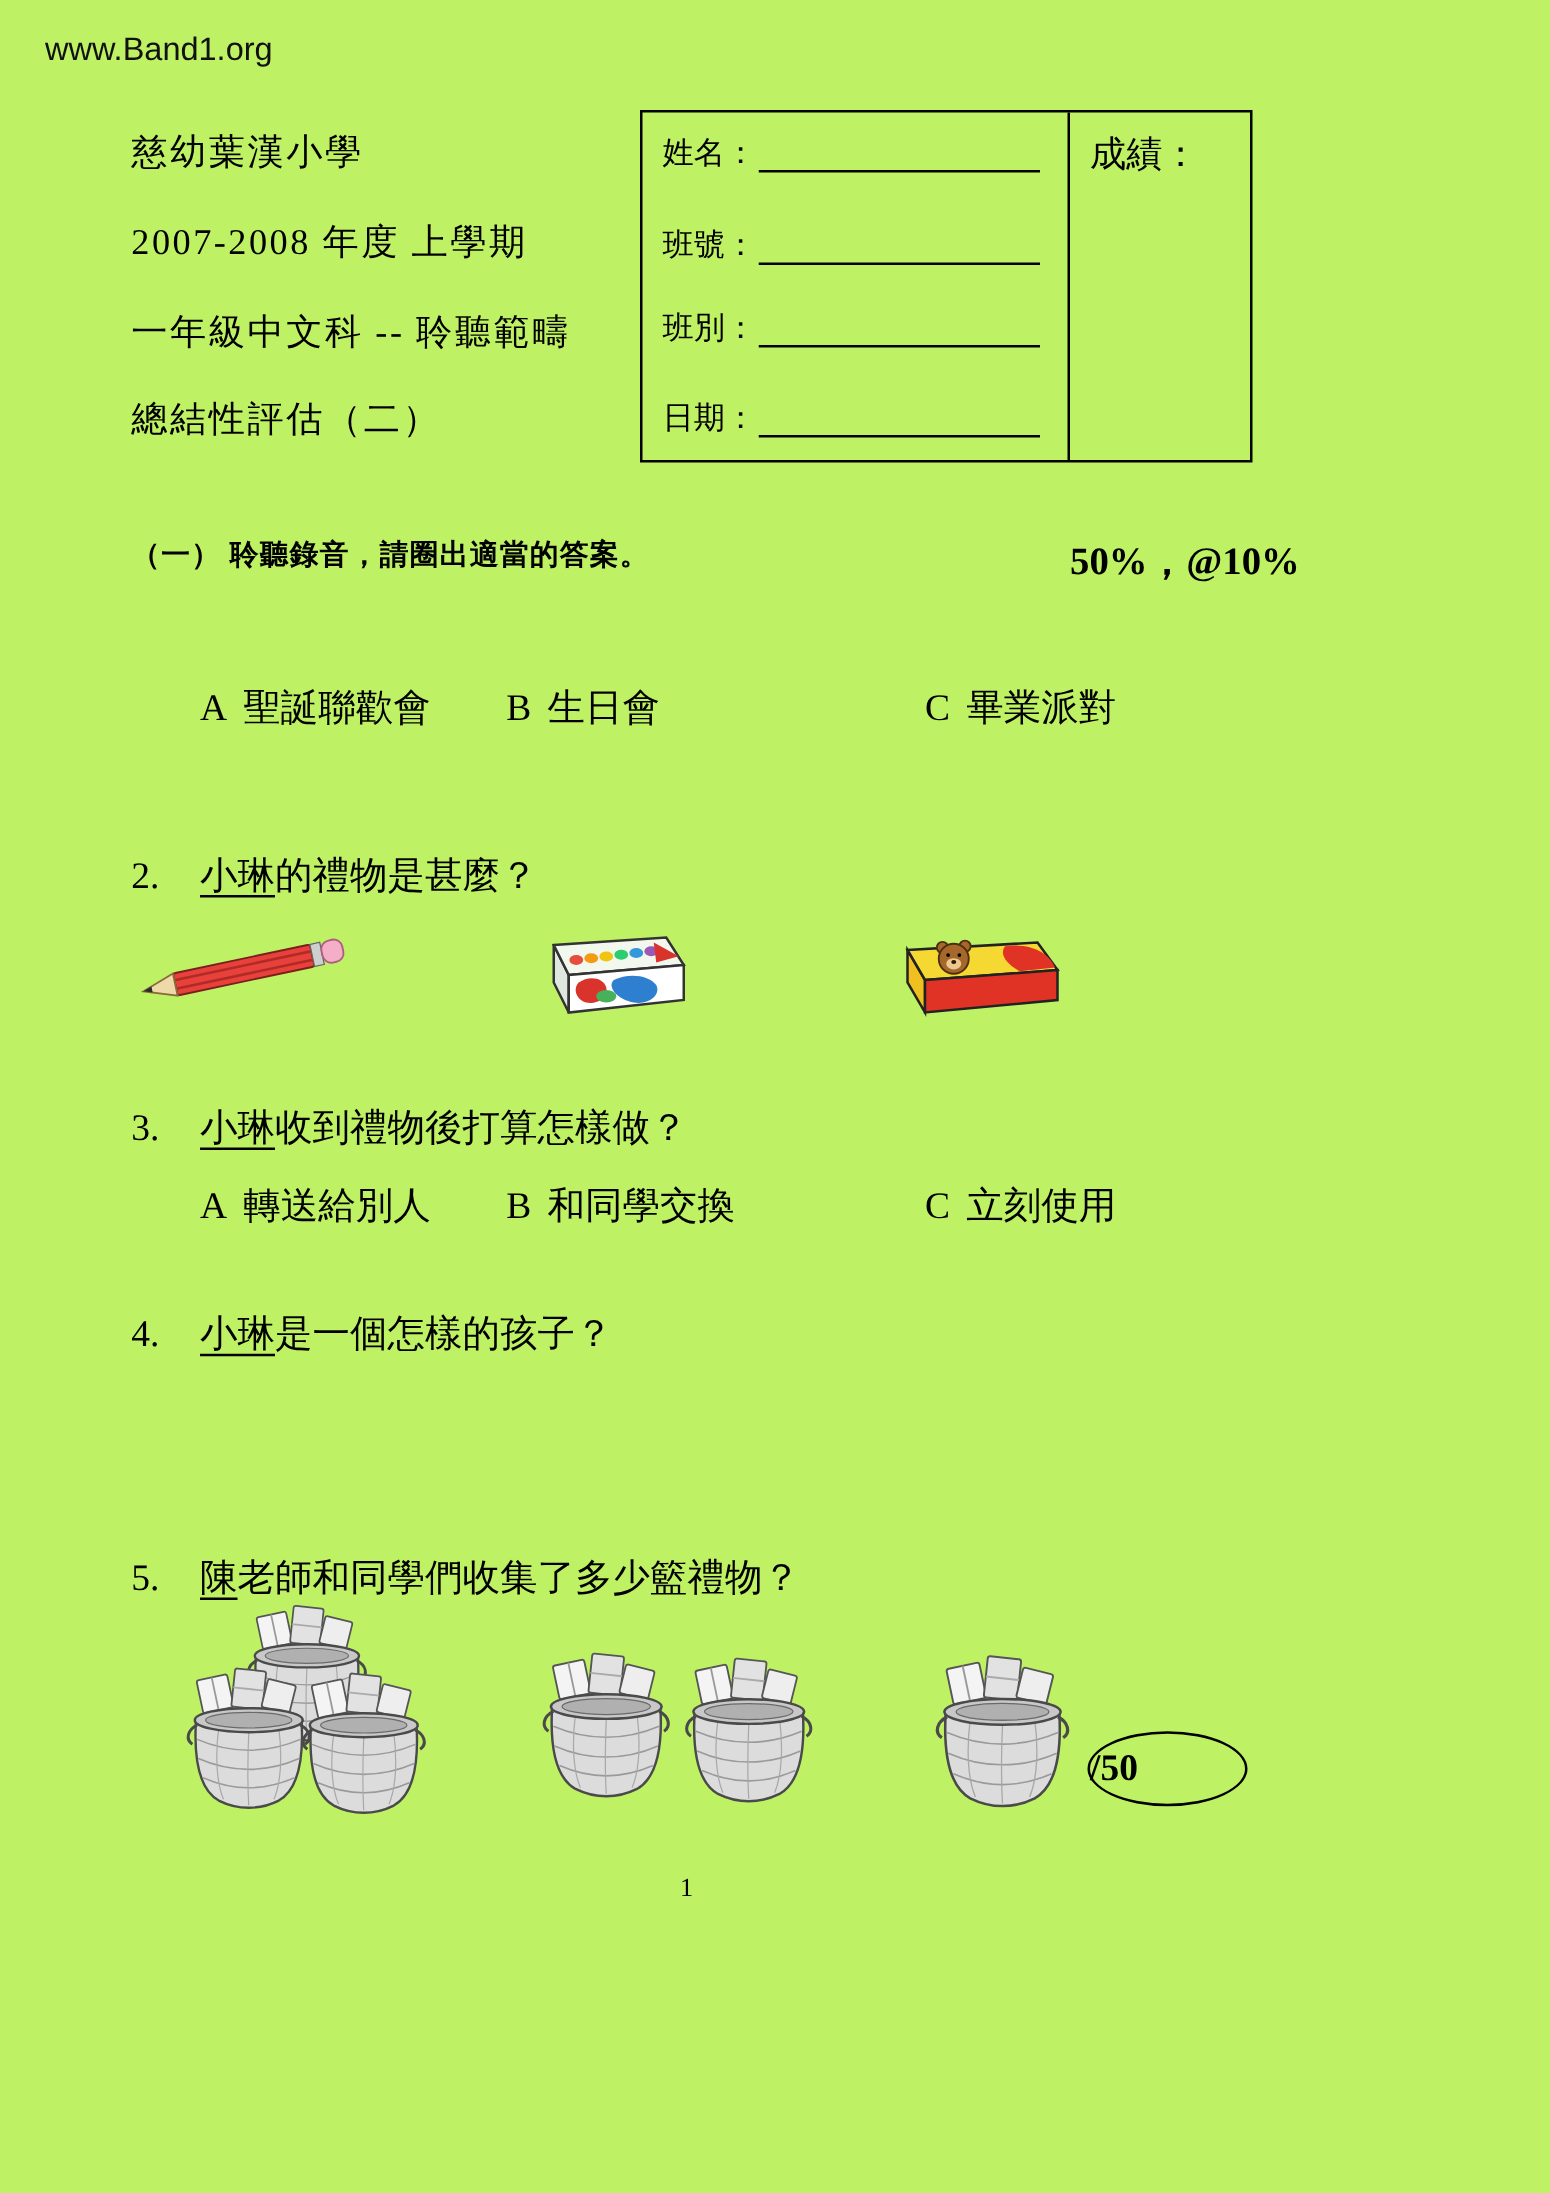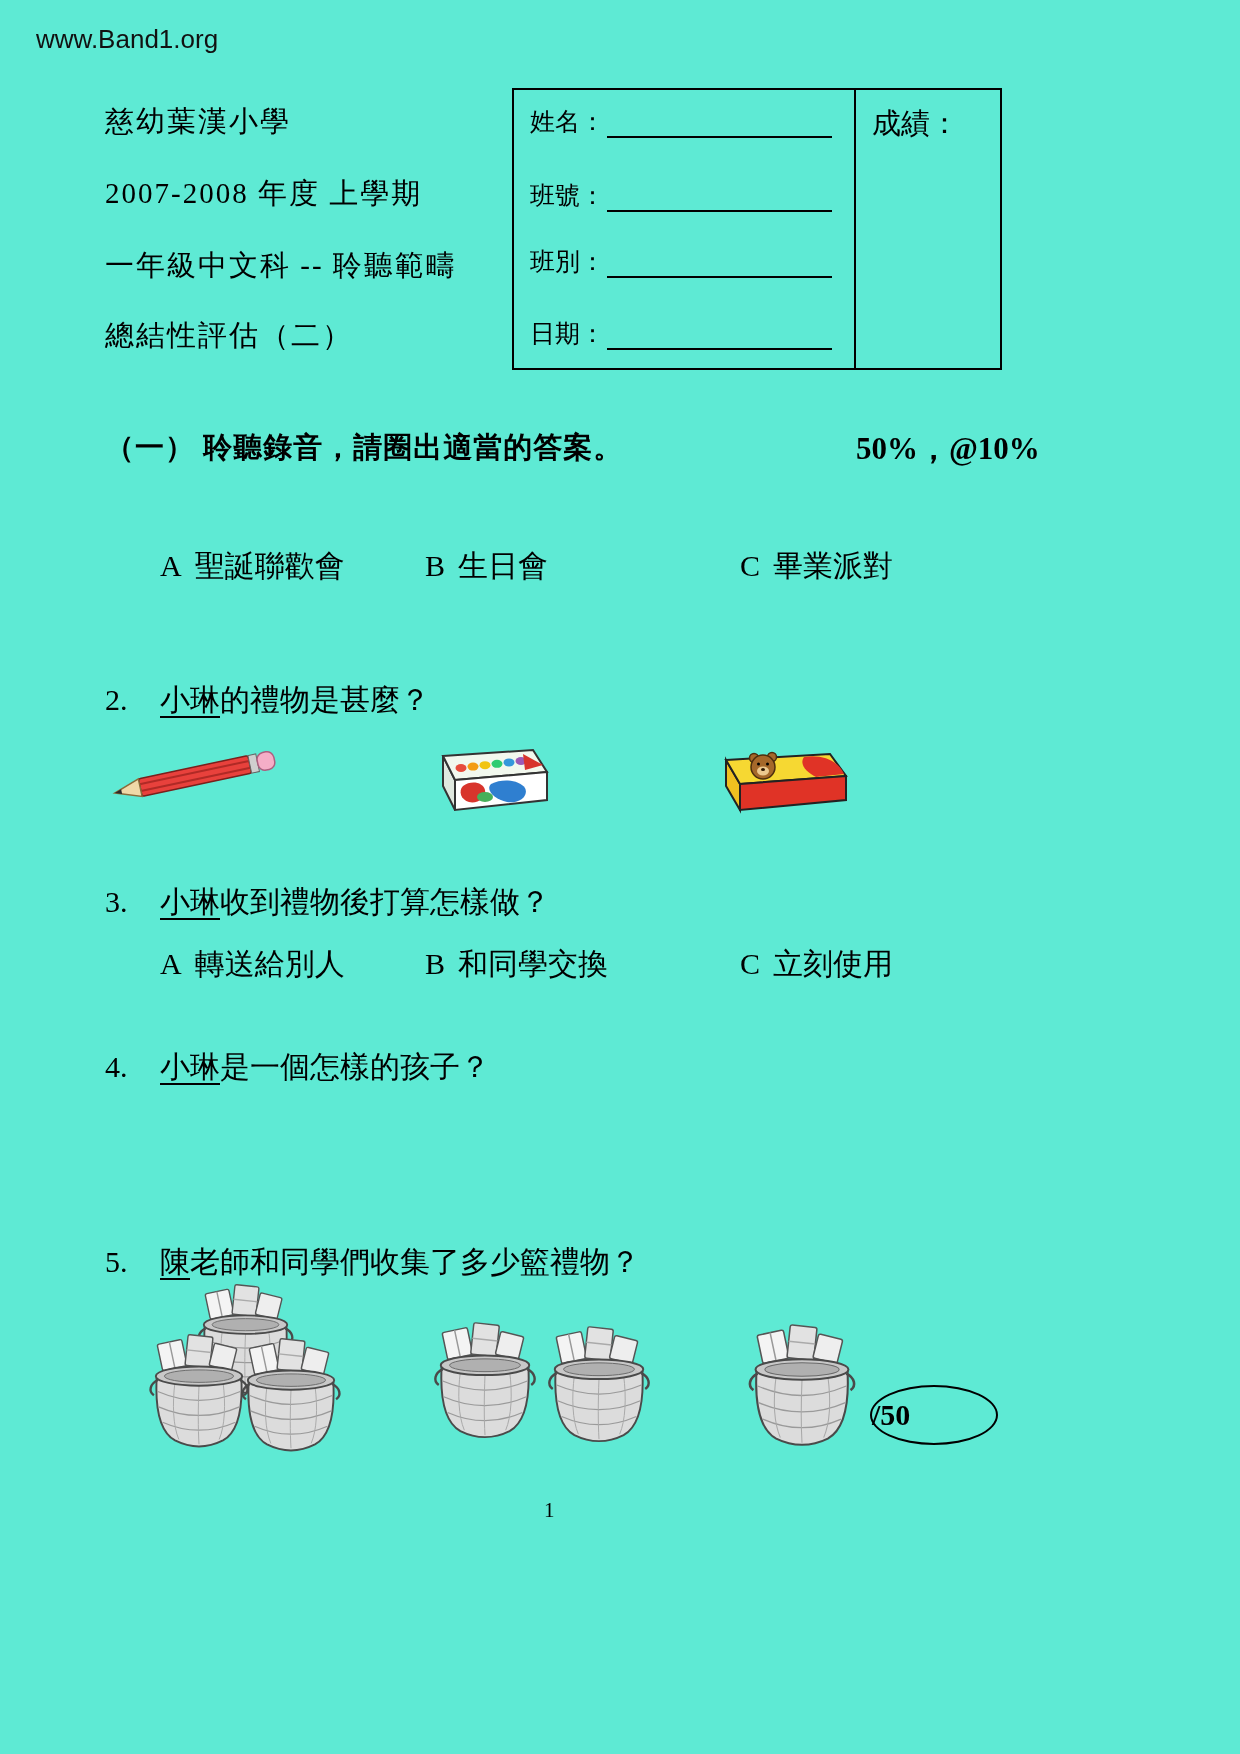--- a/index.html
+++ b/index.html
@@ -1,21 +1,21 @@
 <!DOCTYPE html>
 <html><head>
 <meta charset="utf-8">
 <style>
   * { margin: 0; padding: 0; box-sizing: border-box; }
   html, body { background: #ffffff; }
   .page {
     position: relative;
     width: 1240px;
     height: 1754px;
-    background: #5eead4;
+    background: #bef264;
     font-family: "Liberation Serif", "DejaVu Serif", serif;
     color: #000;
     overflow: hidden;
   }
   .watermark {
     position: absolute; left: 36px; top: 24px;
     font-family: "Liberation Sans", "DejaVu Sans", sans-serif;
     font-size: 26px; color: #111;
   }
   .school-line { position: absolute; left: 105px; font-size: 29px; letter-spacing: 2px; }
@@ -29,29 +29,29 @@
   .field-blank {
     display: inline-block; width: 225px; height: 34px;
     border-bottom: 2px solid #000; margin-left: 2px;
   }
   .score-col {
     position: absolute; left: 340px; top: 0; width: 150px; height: 100%;
     border-left: 2px solid #000;
   }
   .score-label { position: absolute; left: 16px; top: 14px; font-size: 29px; }
   .section-head { position: absolute; top: 428px; left: 0; width: 100%; }
-  .section-title { position: absolute; left: 105px; font-size: 29px; font-weight: 700; letter-spacing: 1px; white-space: nowrap; }
+  .section-title { position: absolute; left: 105px; font-size: 23px; font-weight: 700; letter-spacing: 1px; white-space: nowrap; }
   .section-marks { position: absolute; left: 856px; font-size: 31px; font-weight: 700; white-space: nowrap; }
   .q-line { position: absolute; left: 105px; font-size: 30px; white-space: nowrap; }
   .q-num { display: inline-block; width: 55px; }
   .u { text-decoration: underline; text-decoration-thickness: 2px; text-underline-offset: 6px; }
   .opt-row { position: absolute; left: 0; width: 100%; height: 40px; }
   .opt { position: absolute; font-size: 30px; white-space: nowrap; cursor: pointer; }
   .opt-a { left: 160px; }
-  .opt-b { left: 425px; text-align: center; }
+  .opt-b { left: 405px; text-align: center; }
   .opt-c { left: 715px; margin-left: 25px; }
   .opt-label { margin-right: 13px; }
   .img-abs { position: absolute; }
   .score-oval {
     position: absolute; left: 870px; top: 1385px; width: 128px; height: 60px;
     border: 2px solid #000; border-radius: 50%;
     display: flex; align-items: center; justify-content: flex-start;
     font-size: 30px; font-weight: 700;
   }
   .page-num { position: absolute; left: 544px; top: 1498px; font-size: 21px; }

